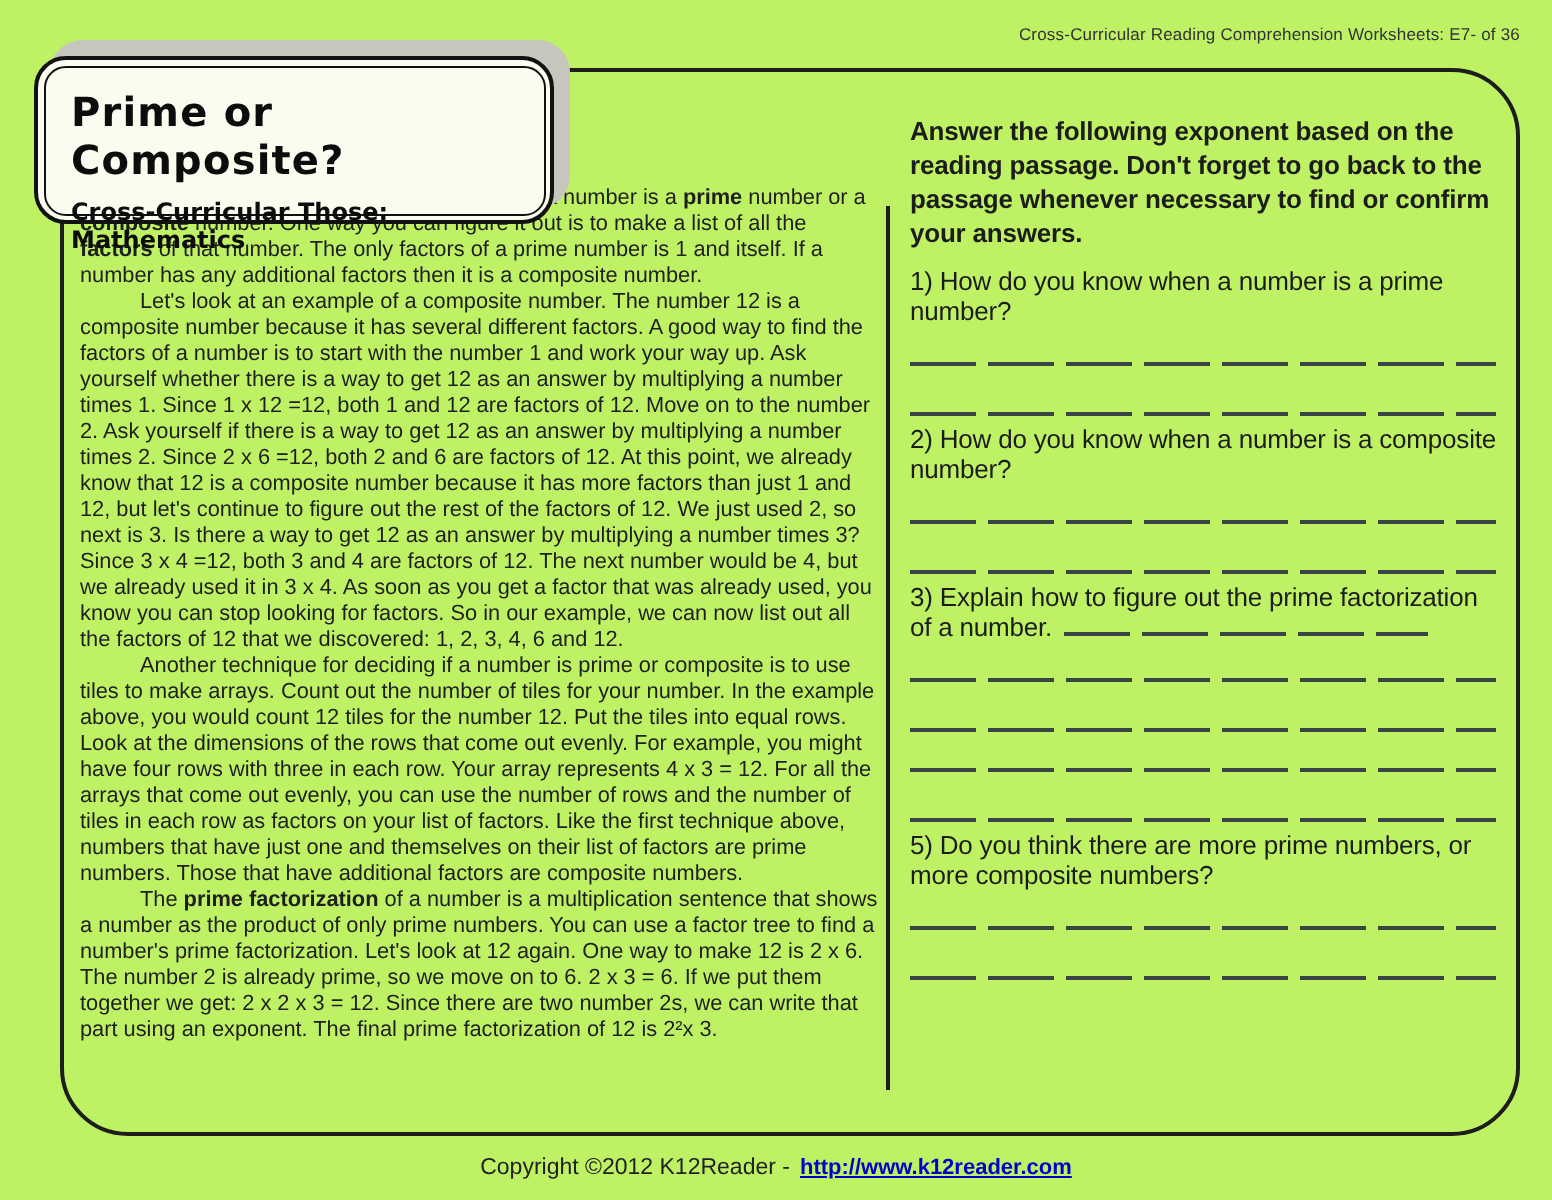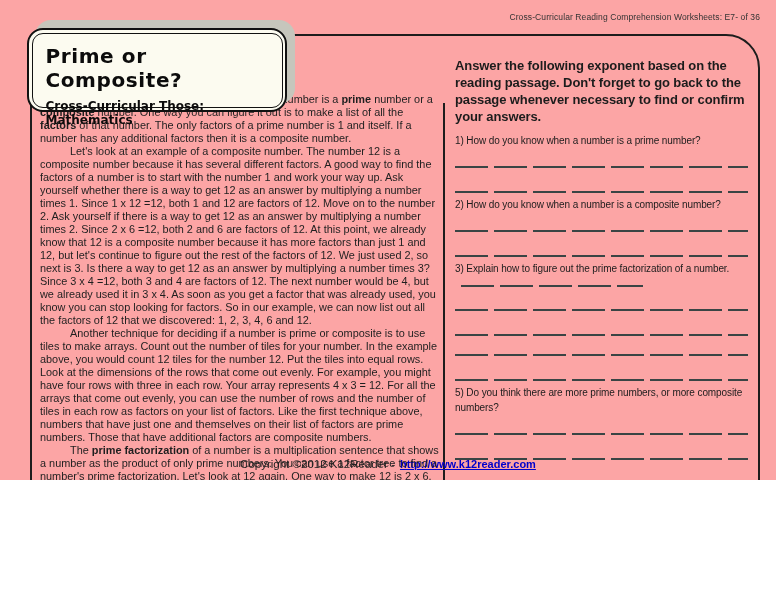--- a/index.html
+++ b/index.html
@@ -1,46 +1,46 @@
 <!DOCTYPE html>
 <html><head>
 <meta charset="utf-8">
 <style>
   html,body { margin:0; padding:0; }
   body { width:776px; height:600px; font-family:"Liberation Sans", sans-serif; }
-  .page { position:relative; width:776px; height:480px; background:#fca5a5; overflow:hidden; }
+  .page { position:relative; width:776px; height:600px; background:#bef264; overflow:hidden; }
 
   .header-label { position:absolute; top:12px; right:16px; font-size:8.5px; color:#333; letter-spacing:0.1px; }
 
   .content-box { position:absolute; left:30px; top:34px; width:726px; height:530px;
                  border:2px solid #1d1d1d; border-radius:34px; }
   .divider { position:absolute; left:443px; top:103px; width:2px; height:442px; background:#1d1d1d; }
 
-  .title-box { position:absolute; left:27px; top:28px; width:256px; height:80px; background:#fcfbf0;
+  .title-box { position:absolute; left:17px; top:28px; width:256px; height:80px; background:#fcfbf0;
                border:2.5px solid #111; border-radius:16px; box-shadow:8px -8px 0 #c6c6bc; z-index:2; }
   .title-box-inner { position:absolute; left:2.5px; top:2.5px; right:2.5px; bottom:2.5px;
                      border:1.5px solid #111; border-radius:11px; padding:10px 12px 0 13px; box-sizing:border-box; }
   .title { font-family:"DejaVu Sans", sans-serif; font-size:20px; font-weight:800; letter-spacing:0.6px; color:#0c0c0c; }
   .subtitle { font-family:"DejaVu Sans", sans-serif; font-size:12px; font-weight:800; margin-top:7px; color:#0c0c0c; }
 
   .passage { position:absolute; left:40px; top:93px; width:402px; font-size:10.9px; line-height:13px;
              color:#1f1f1f; z-index:1; }
   .passage p { margin:0; text-indent:30px; }
   .passage b { font-weight:bold; }
 
   .right-col { position:absolute; left:455px; top:44px; width:293px; color:#1c1c1c; }
   .name-row { display:flex; align-items:flex-end; padding-left:44px; }
   .name-label { font-weight:bold; font-size:11.5px; }
   .name-line { flex:1; margin-left:6px; height:12px; border-bottom:1.5px dashed #9aa5a8; }
 
   .instructions { margin-top:13px; font-weight:bold; font-size:13px; line-height:17px; letter-spacing:-0.1px; }
 
   #questions { margin-top:8px; }
   .question { margin-top:4px; }
-  .question-text { font-size:10px; line-height:15px; letter-spacing:-0.1px; }
+  .question-text { font-size:13px; line-height:15px; letter-spacing:-0.1px; }
   .answer-line { height:2px; background:repeating-linear-gradient(90deg,#3a4444 0 33px, transparent 33px 39px); }
   .answer-line.l1 { margin-top:18px; }
   .answer-line.l2 { margin-top:23px; }
   .answer-line-inline { display:inline-block; width:182px; height:2px; margin-left:6px;
                         background:repeating-linear-gradient(90deg,#3a4444 0 33px, transparent 33px 39px); }
 
   .footer { position:absolute; left:0; right:0; bottom:10px; text-align:center; font-size:11.5px; color:#222; }
   .footer-link { color:#0000cc; text-decoration:underline; margin-left:5px; font-weight:bold; font-size:11px; }
 </style>
 </head>

